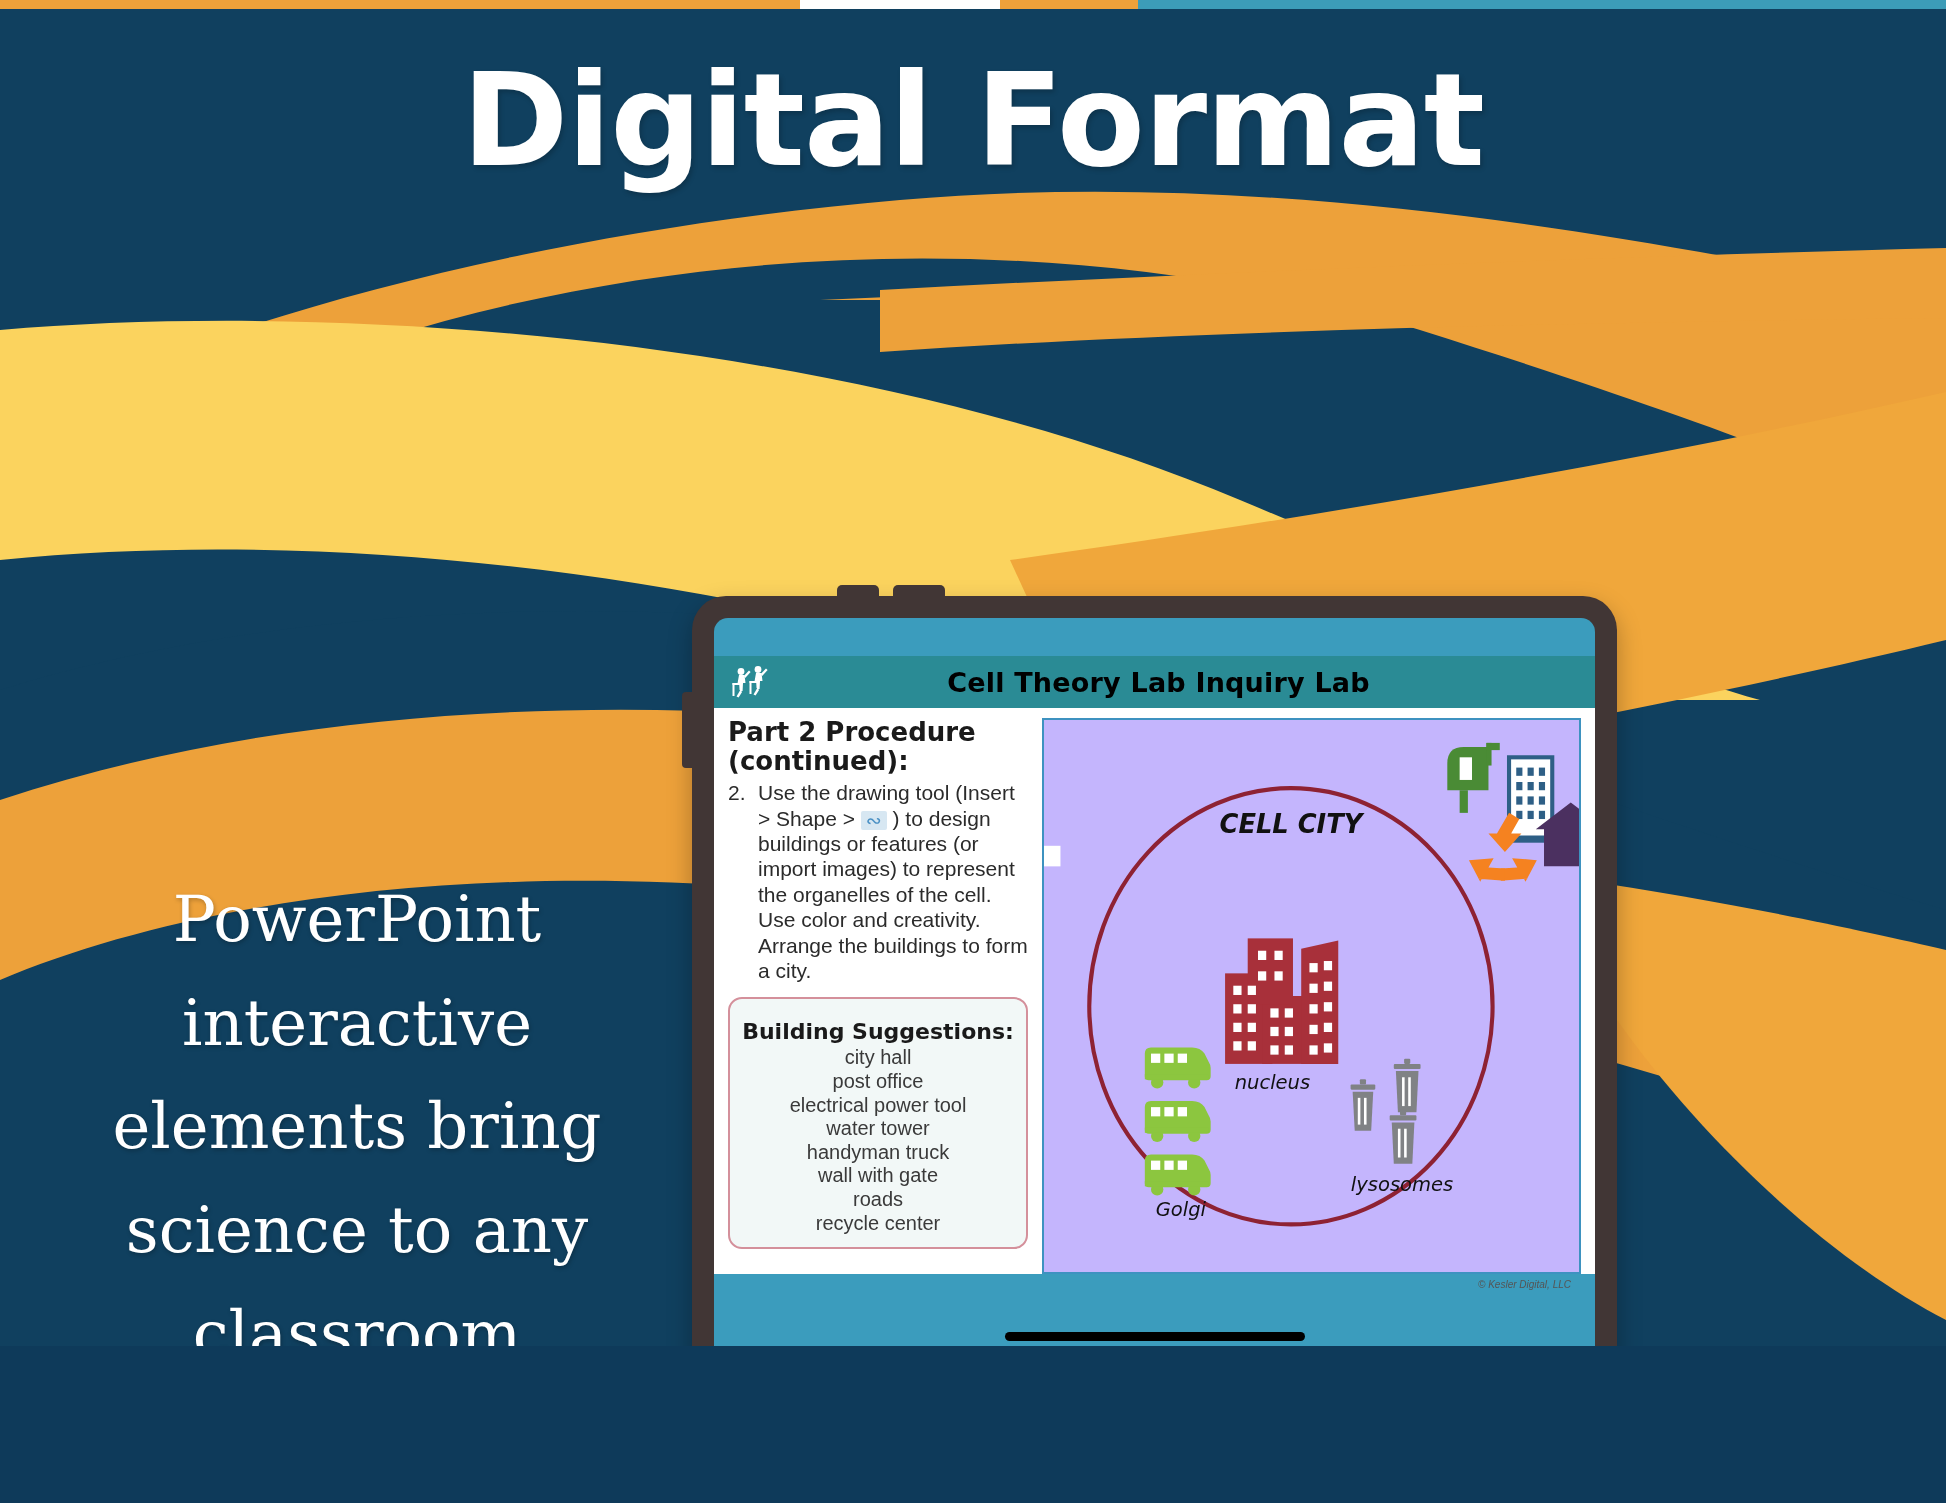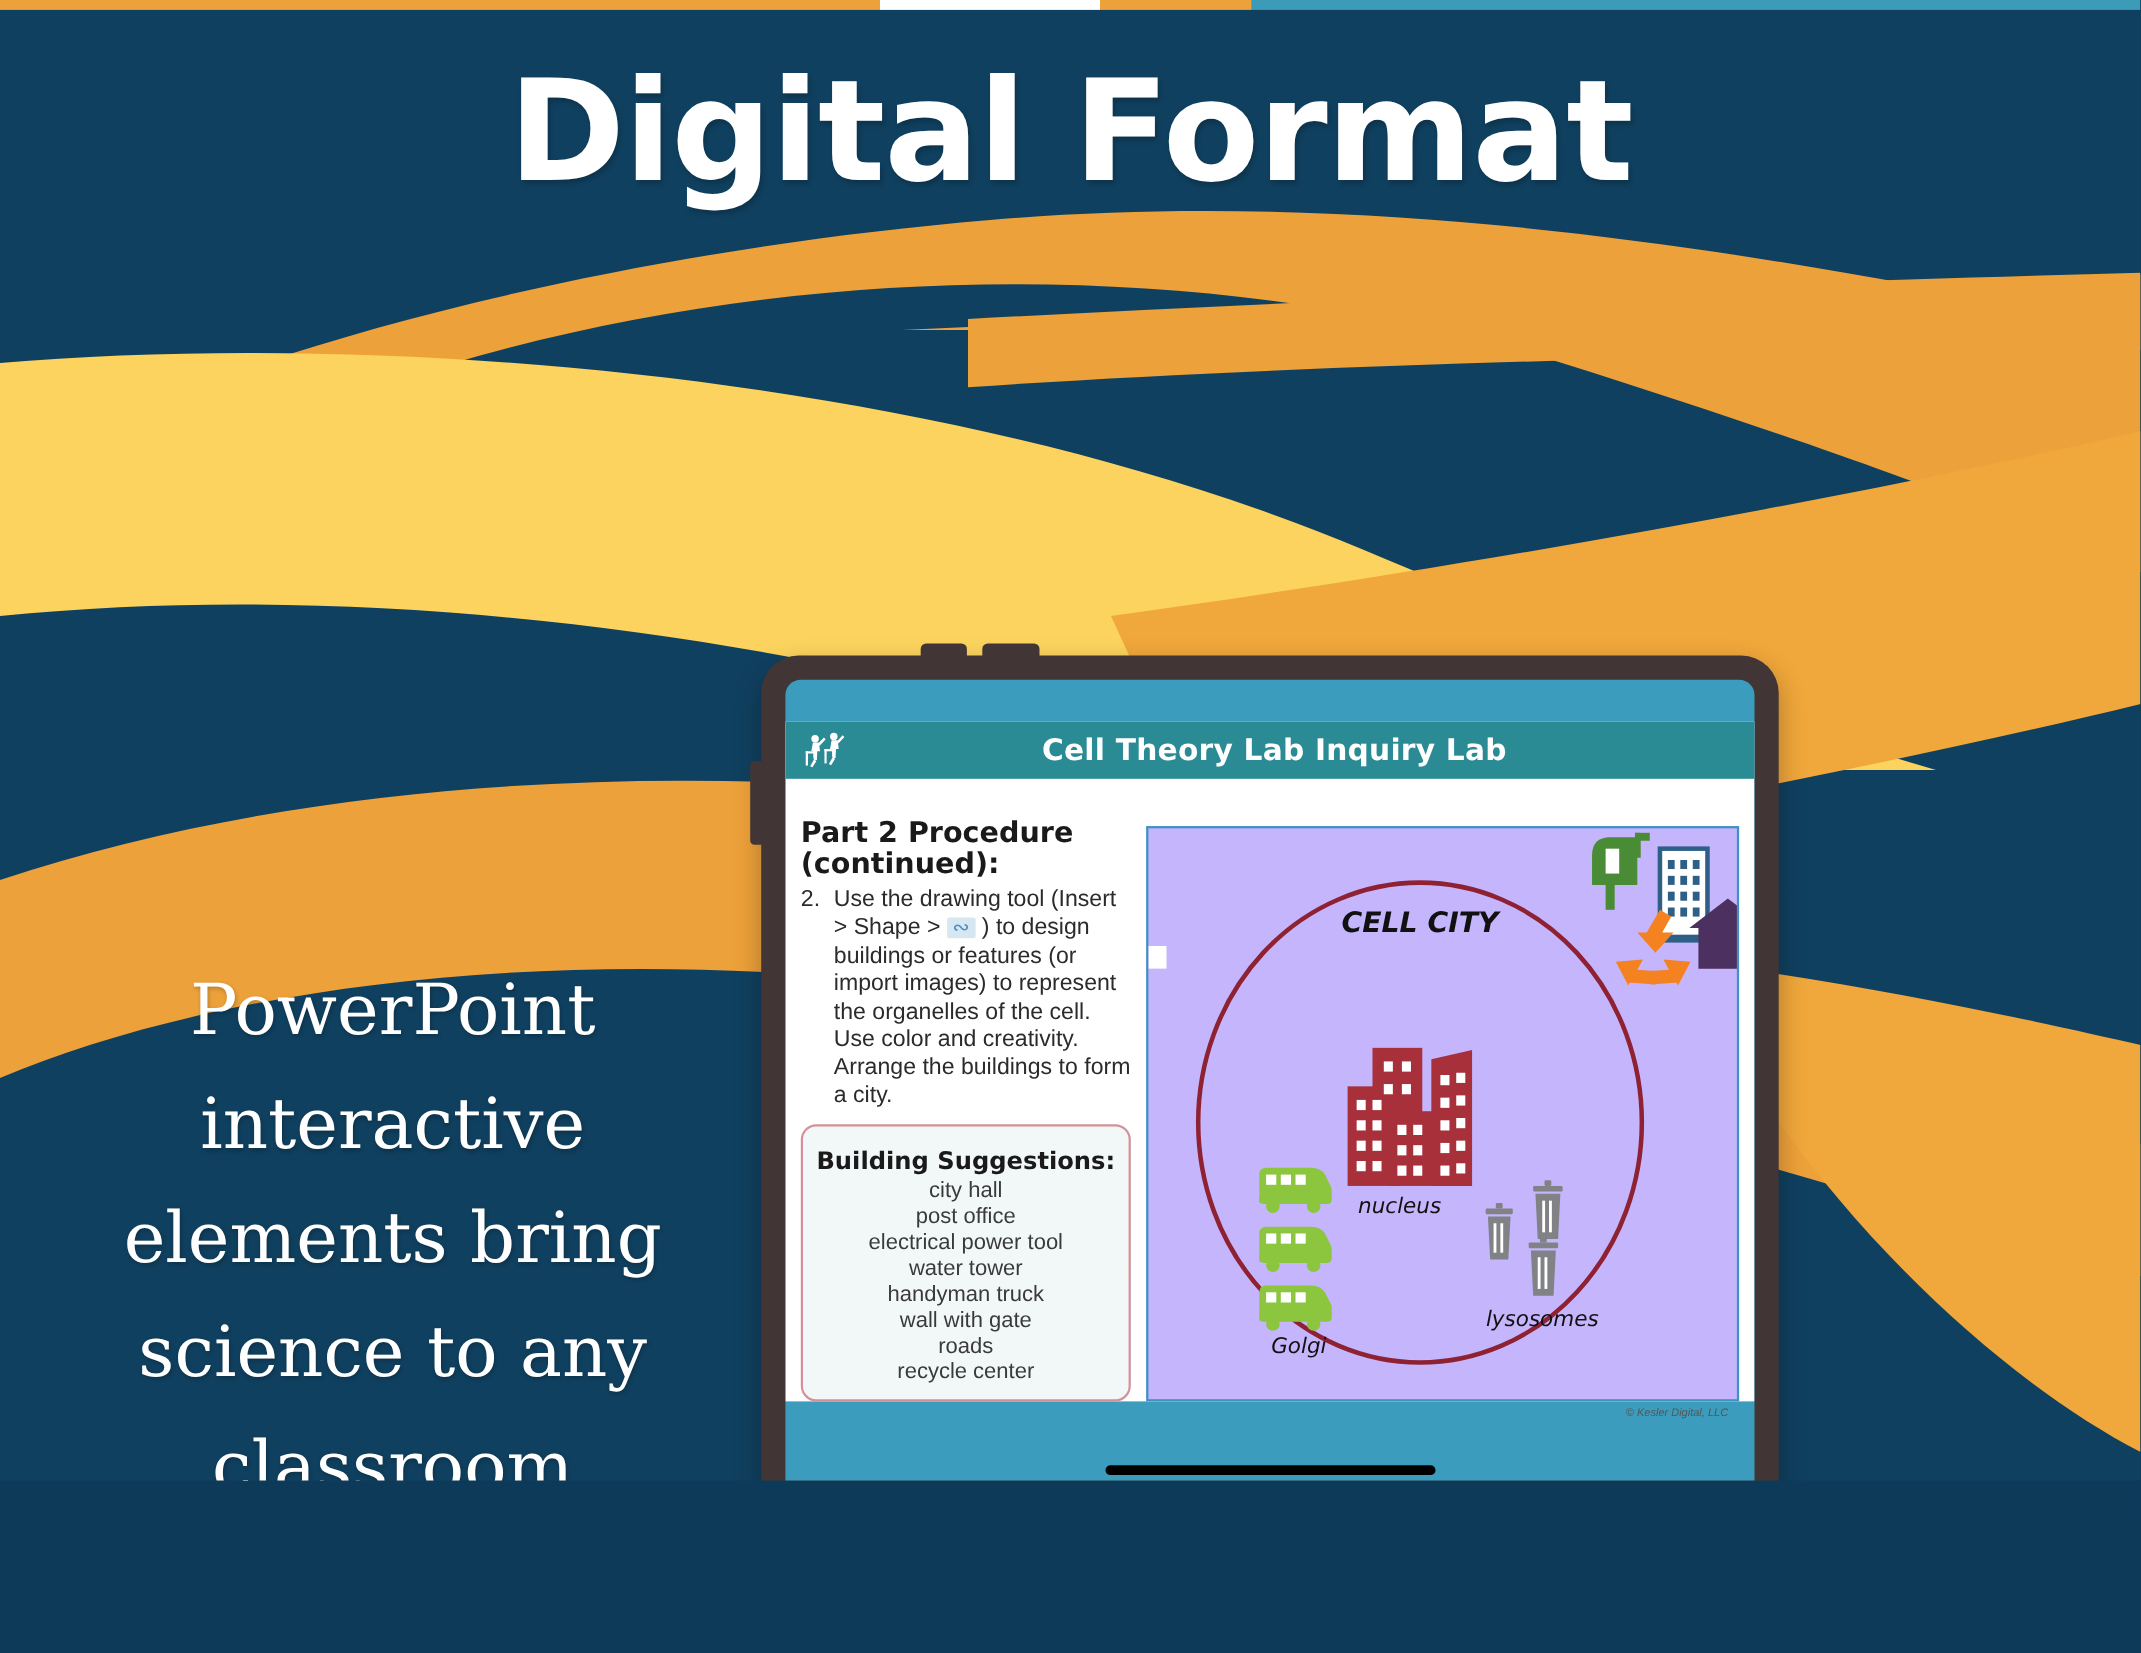--- a/index.html
+++ b/index.html
@@ -149,35 +149,34 @@
   .slide-header-icon {
     width: 54px;
     display: flex;
     align-items: center;
     justify-content: center;
     padding-left: 8px;
   }
   .slide-header-title {
     flex: 1;
     text-align: center;
-    color: #ffffff;
+    color: #000000;
     font-family: "DejaVu Sans", sans-serif;
     font-weight: bold;
     font-size: 27px;
     padding-right: 54px;
     letter-spacing: 0.2px;
   }
 
   .slide-body {
     display: flex;
     height: 566px;
     padding: 10px 14px 0 14px;
     box-sizing: border-box;
     gap: 14px;
-    align-items: flex-end;
   }
   .left-col {
     width: 300px;
     flex-shrink: 0;
   }
   .proc-title {
     font-family: "DejaVu Sans", sans-serif;
     font-weight: bold;
     font-size: 26px;
     color: #1a1a1a;

